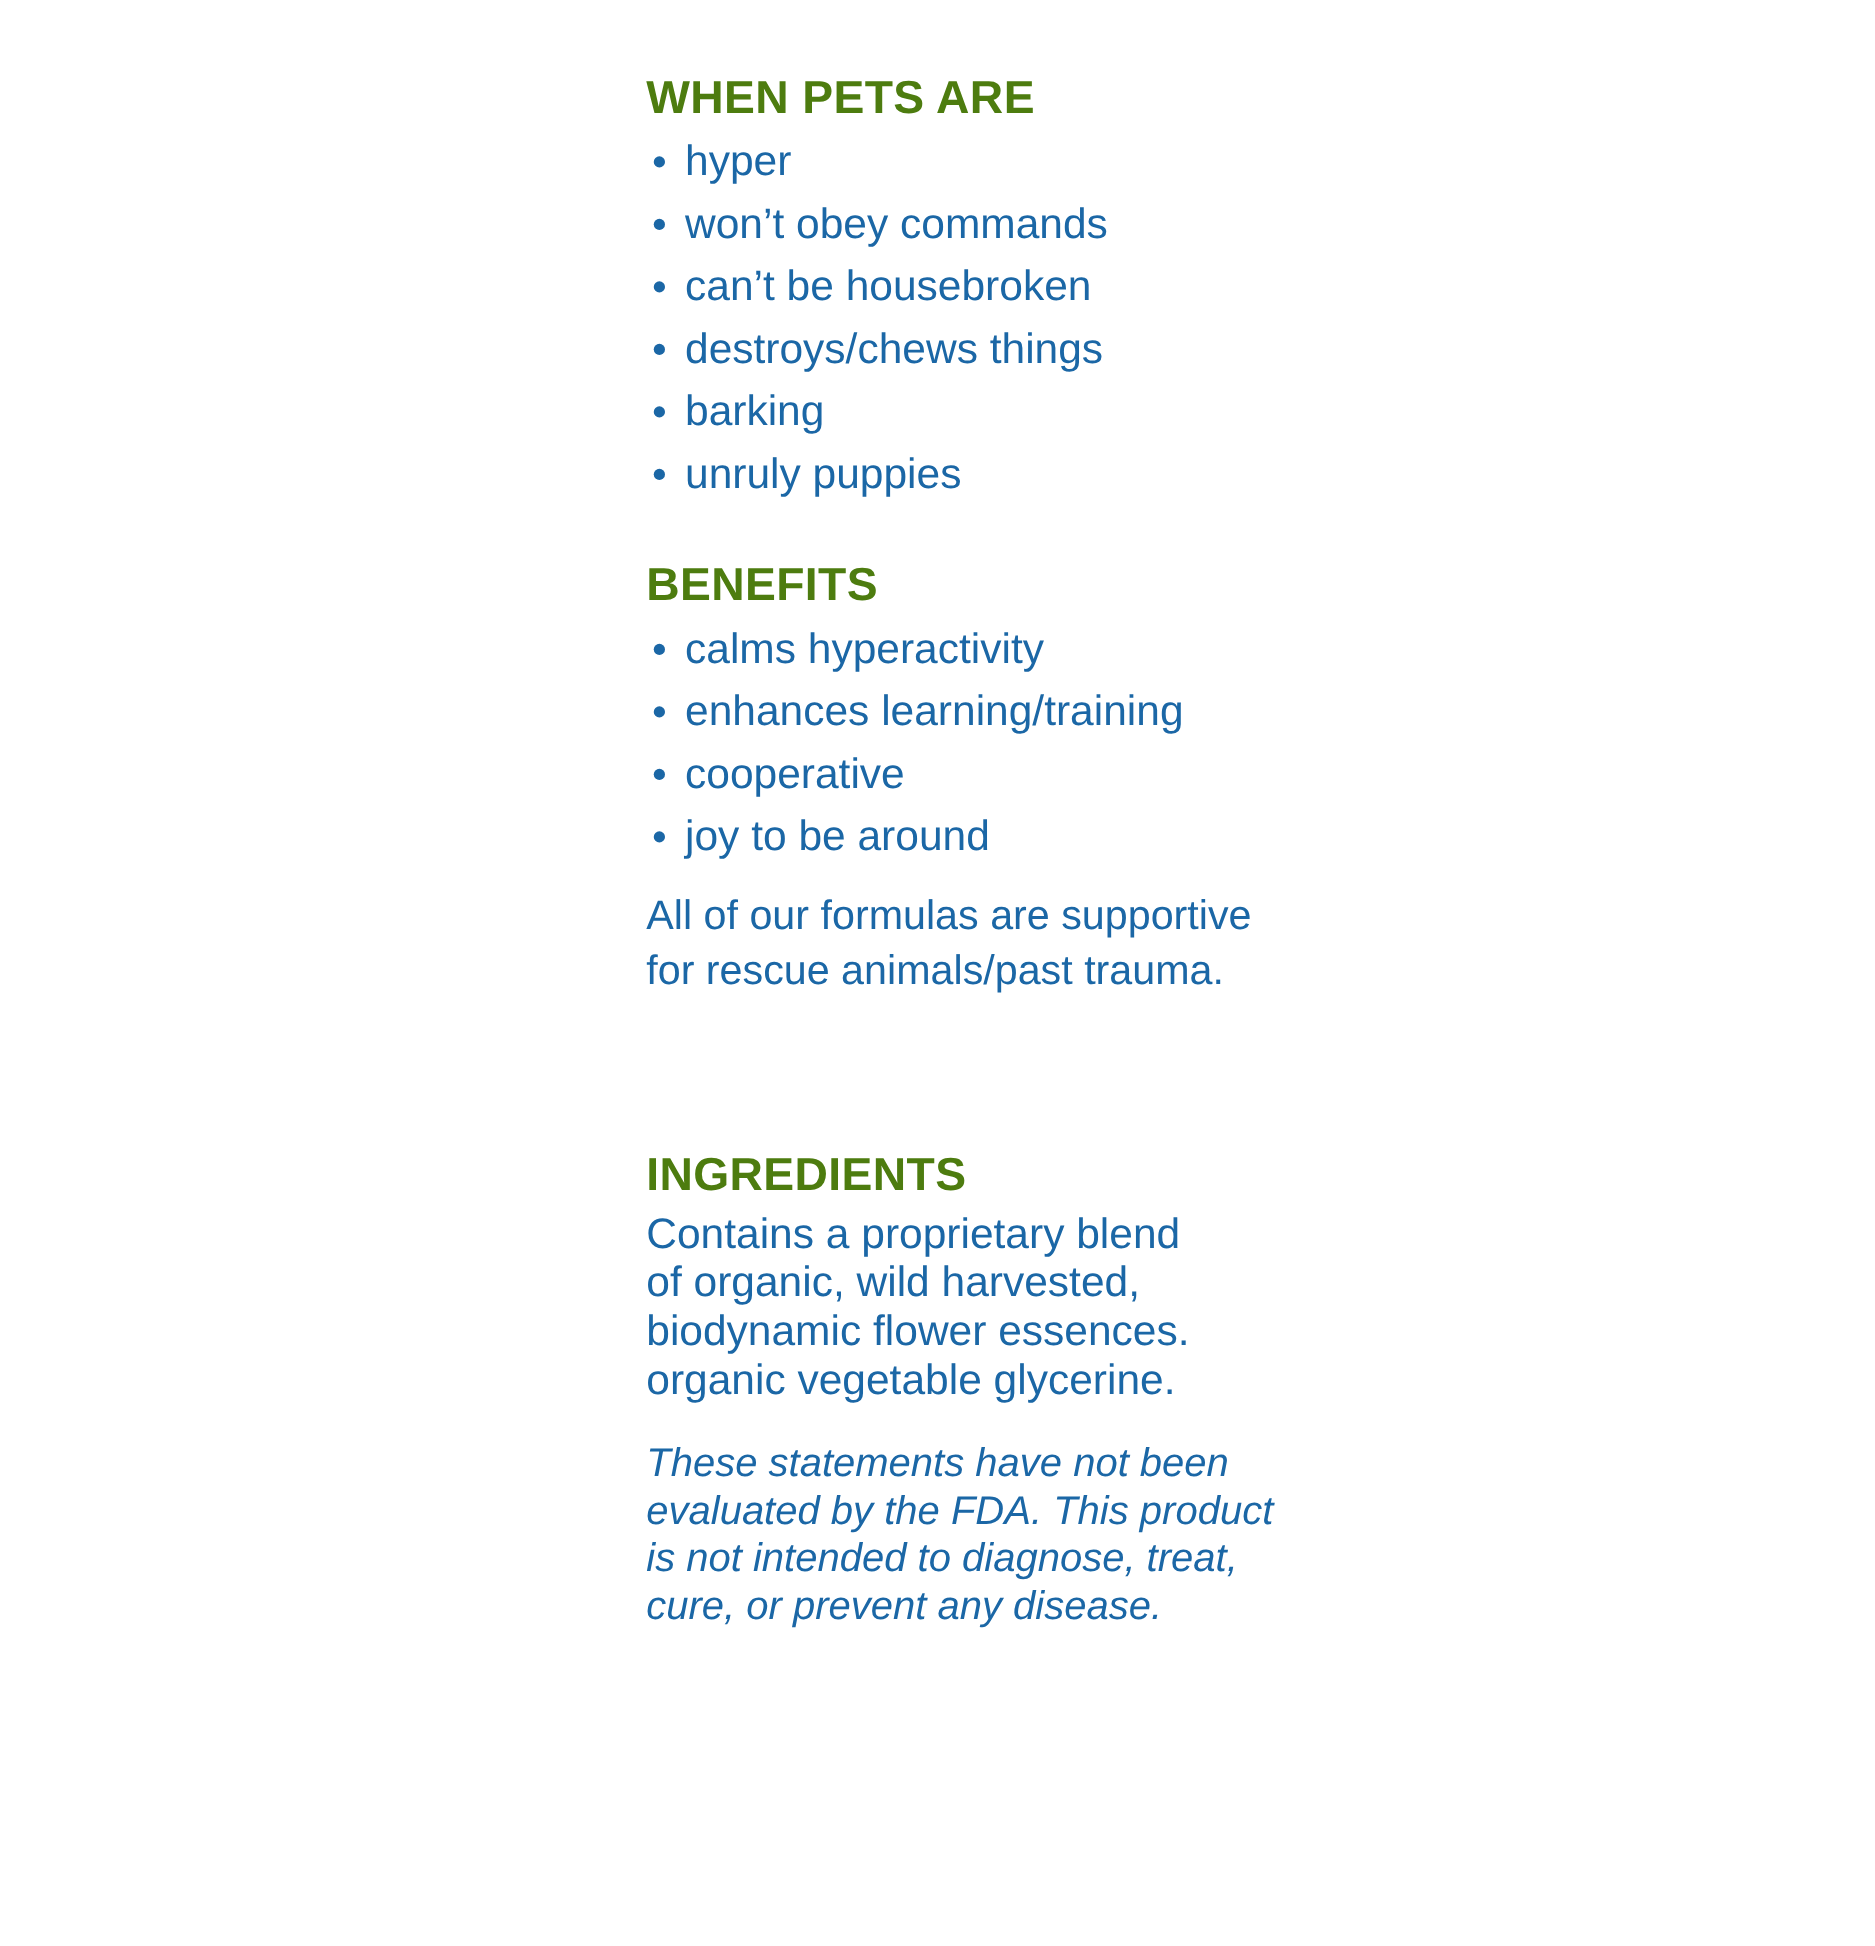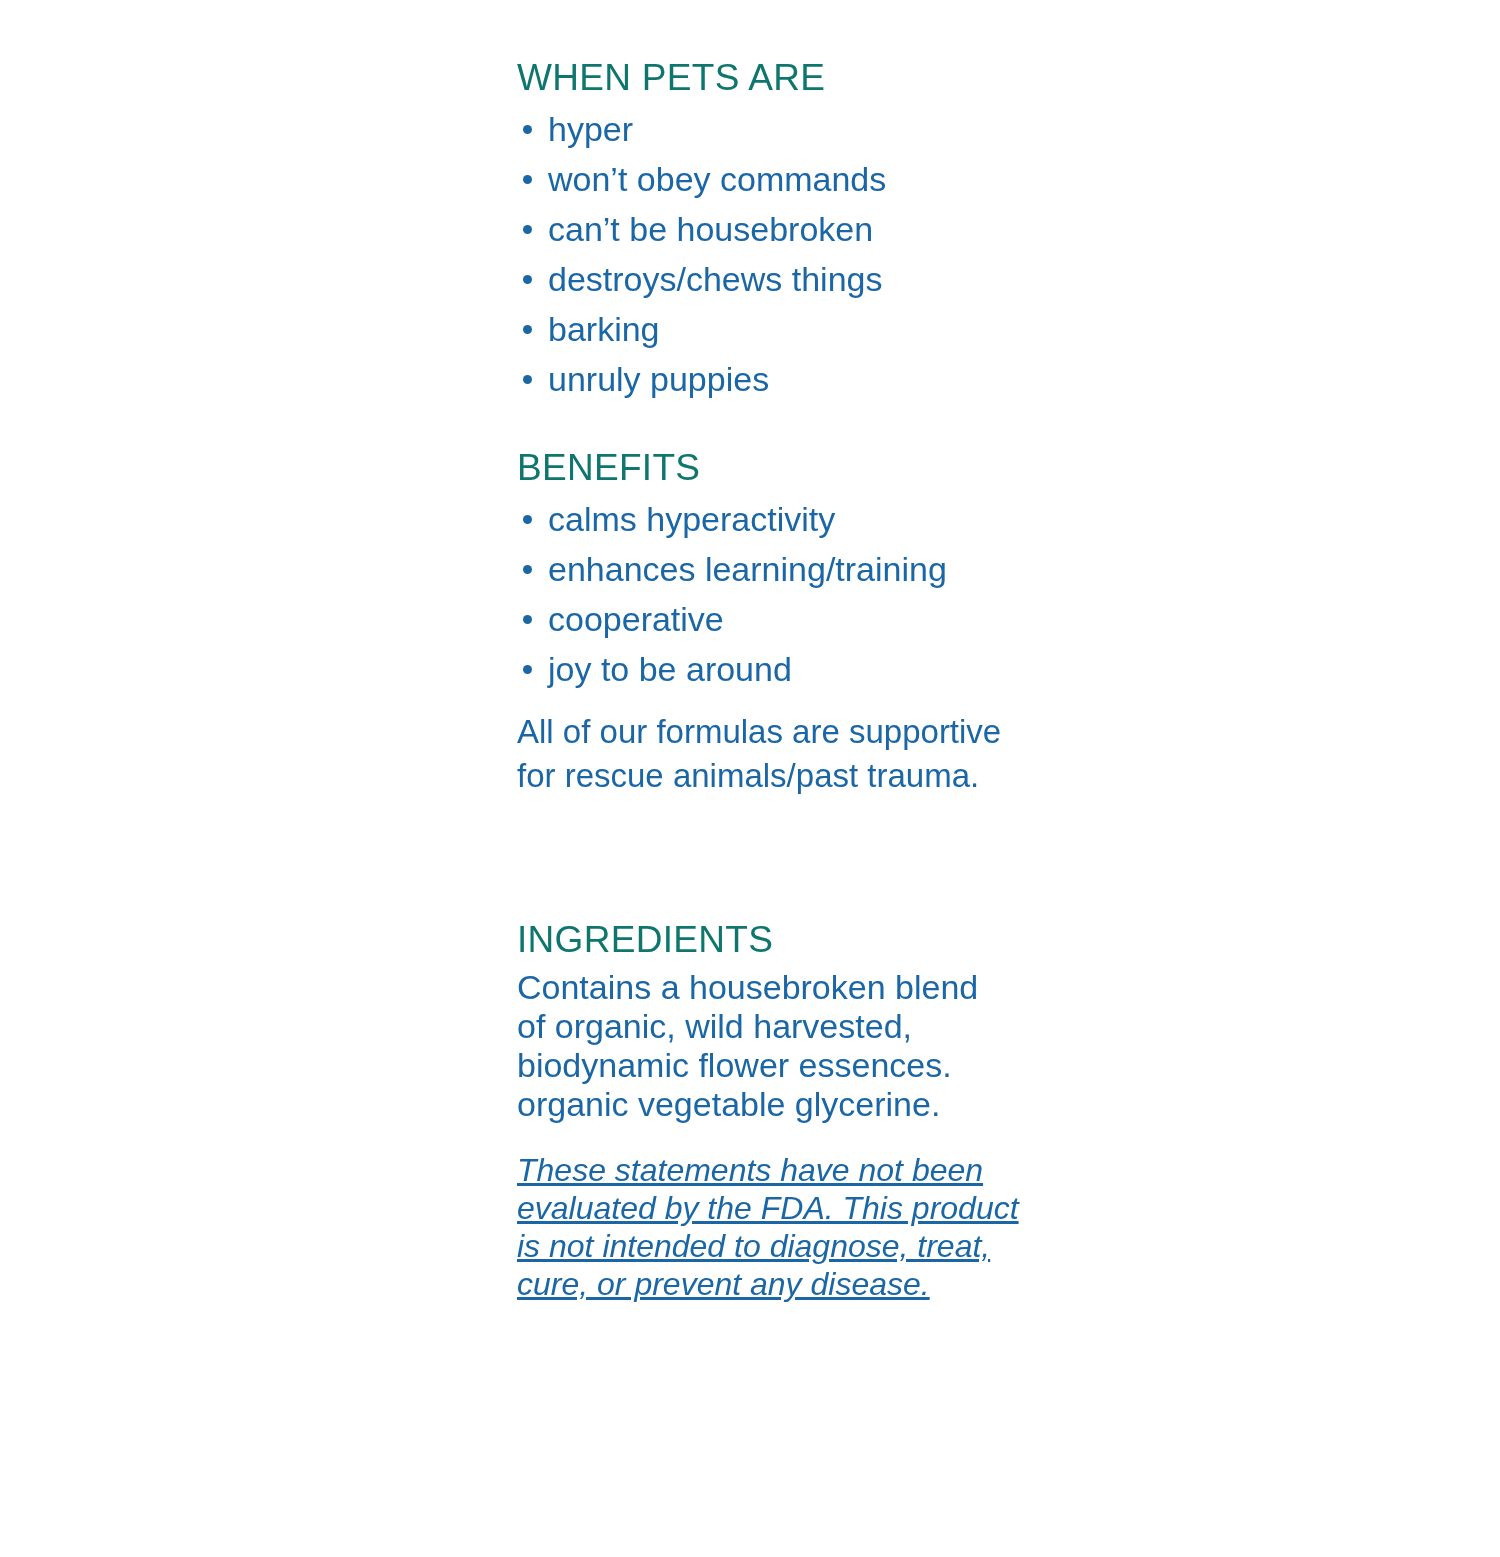--- a/index.html
+++ b/index.html
@@ -16,25 +16,25 @@
   }
   .content {
     position: absolute;
     left: 517px;
     top: 56px;
     width: 500px;
     color: #1b67a6;
   }
   .heading {
     margin: 0;
-    font-weight: 400;
+    font-weight: 700;
     font-size: 37px;
     line-height: 44px;
     letter-spacing: 0.3px;
-    color: #0f766e;
+    color: #4d7c0f;
     white-space: nowrap;
   }
   .bullet-list {
     list-style: none;
     margin: 4px 0 0 0;
     padding: 0;
   }
   .bullet-list li {
     position: relative;
     padding-left: 31px;
@@ -66,21 +66,20 @@
   .ingredients-text {
     margin: 6px 0 0 0;
     font-size: 34px;
     line-height: 39px;
   }
   .disclaimer {
     margin: 27px 0 0 0;
     font-style: italic;
     font-size: 32px;
     line-height: 38px;
-    text-decoration: underline;
   }
   .line {
     display: block;
     white-space: nowrap;
   }
 </style>
 </head>
 <body>
 
 <div class="content">
@@ -108,21 +107,21 @@
   </section>
 
   <p class="note">
     <span class="line">All of our formulas are supportive</span>
     <span class="line">for rescue animals/past trauma.</span>
   </p>
 
   <section class="section-ingredients">
     <h2 class="heading">INGREDIENTS</h2>
     <p class="ingredients-text">
-      <span class="line">Contains a housebroken blend</span>
+      <span class="line">Contains a proprietary blend</span>
       <span class="line">of organic, wild harvested,</span>
       <span class="line">biodynamic flower essences.</span>
       <span class="line">organic vegetable glycerine.</span>
     </p>
   </section>
 
   <p class="disclaimer">
     <span class="line">These statements have not been</span>
     <span class="line">evaluated by the FDA. This product</span>
     <span class="line">is not intended to diagnose, treat,</span>

